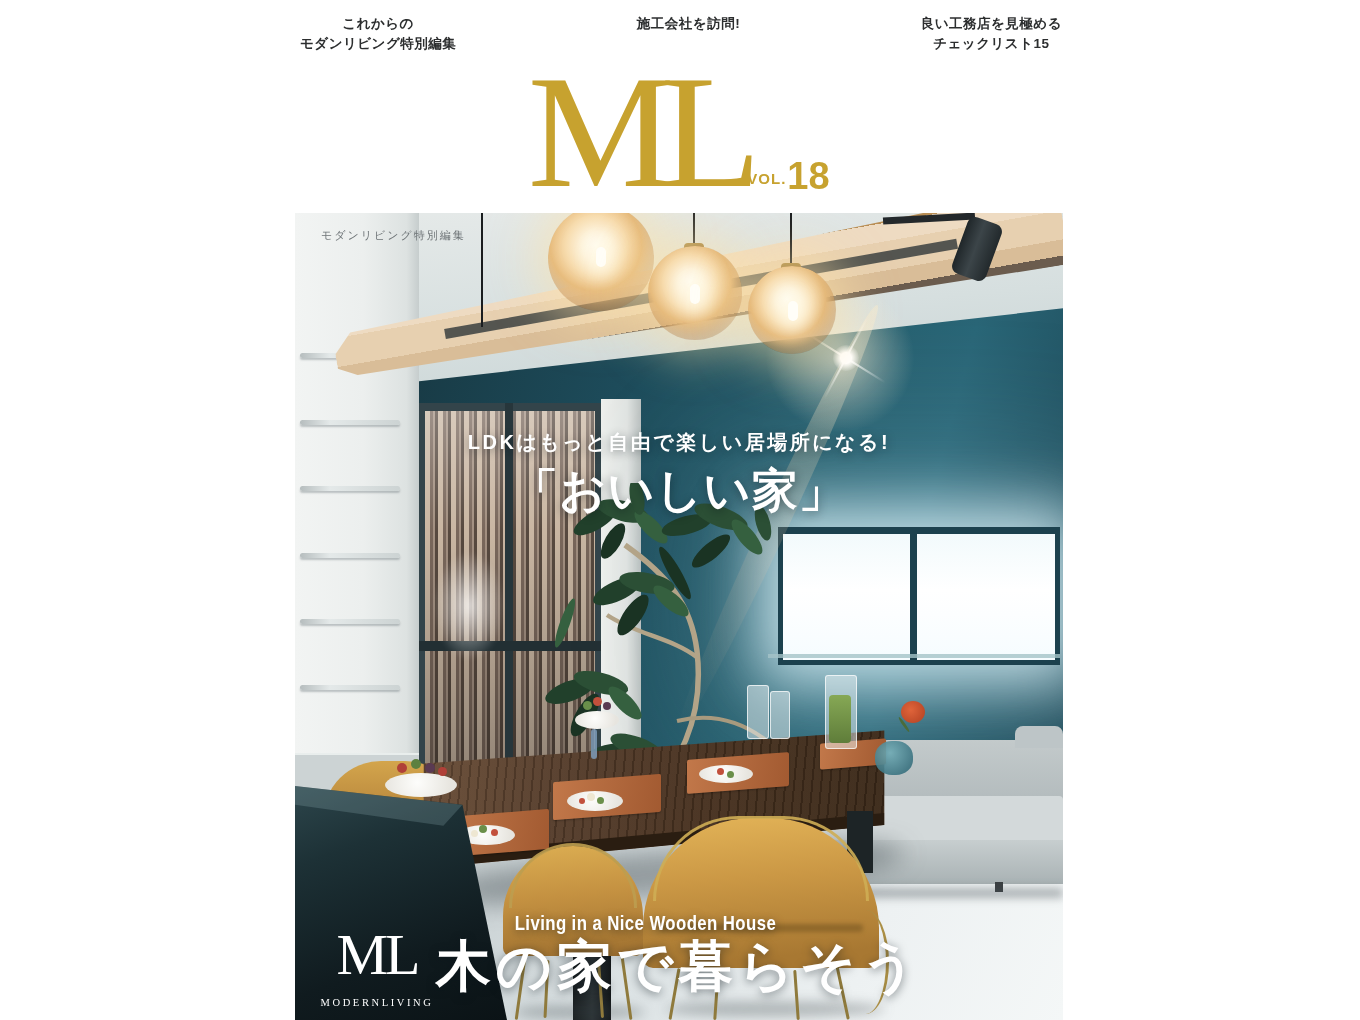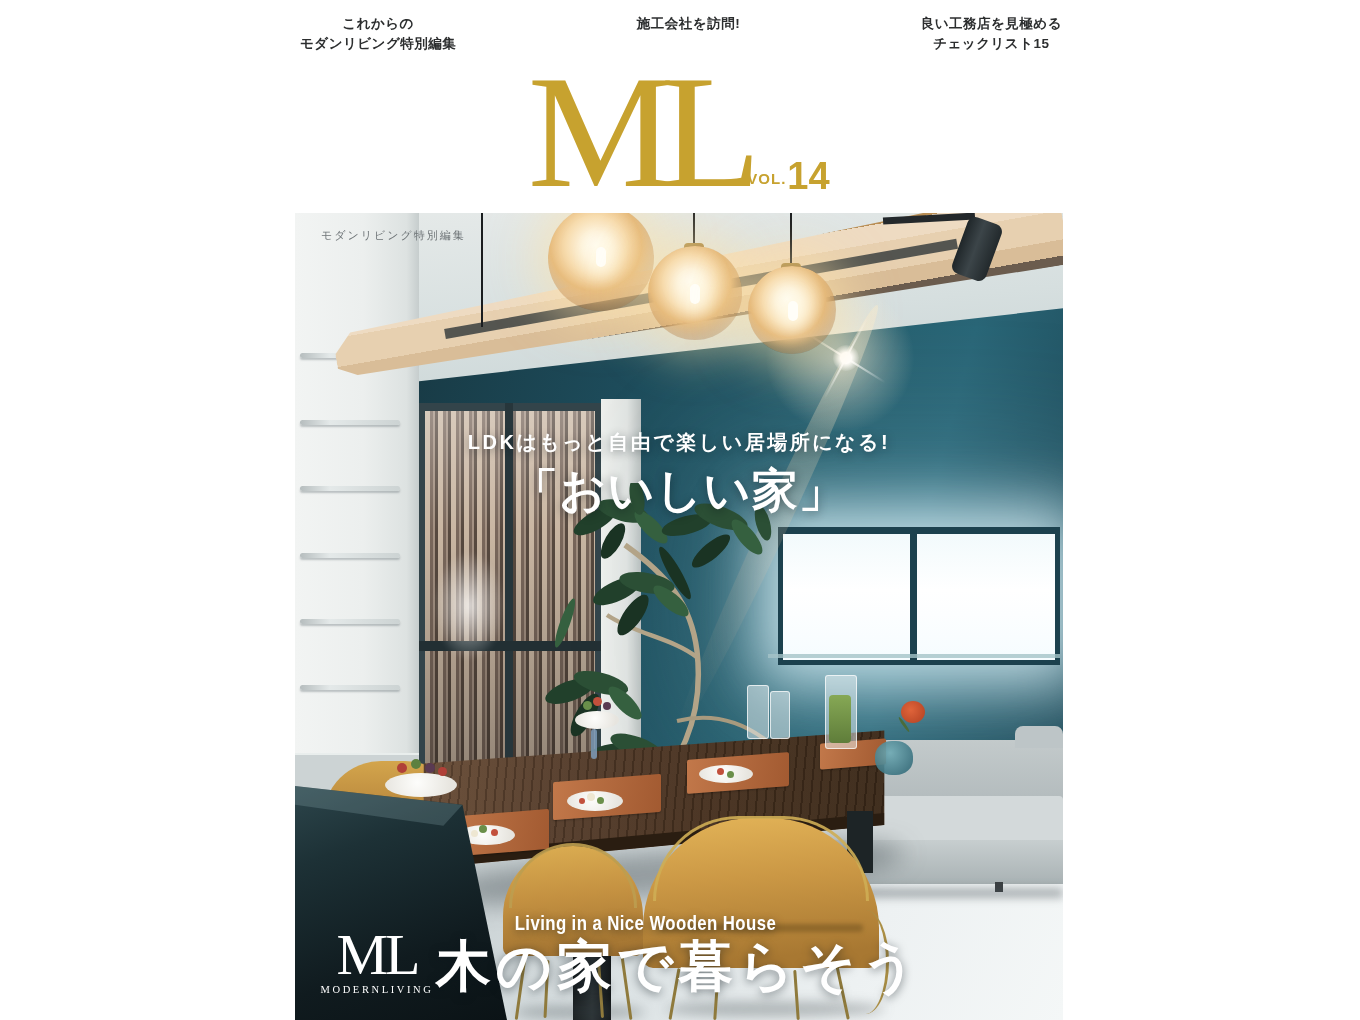--- a/index.html
+++ b/index.html
@@ -110,21 +110,21 @@
   .ov-issue .en b{font-weight:700;}
   .ov-issue .jp{font-size:11px;color:#6e7477;letter-spacing:2px;margin-top:3px;}
   .ov-head{left:0;right:0;top:216px;text-align:center;color:#fff;text-shadow:0 2px 10px rgba(10,20,25,.45);}
   .ov-head .small{font-size:20px;font-weight:700;letter-spacing:2.5px;}
   .ov-head .big{font-size:46px;font-weight:700;letter-spacing:1px;margin-top:4px;}
   .ov-foot{left:0;right:0;top:698px;text-align:center;color:#fff;text-shadow:0 2px 10px rgba(10,20,25,.5);}
   .ov-foot .en{display:inline-block;font-size:21px;font-weight:700;transform:translateX(-34px) scaleX(.8);letter-spacing:.5px;}
   .ov-foot .jp{font-size:55px;font-weight:700;letter-spacing:5px;margin-top:4px;line-height:1;}
   .ov-logo{left:22px;top:716px;width:120px;text-align:center;color:#fff;}
   .ov-logo .ml{font-family:"Liberation Serif",serif;font-size:58px;line-height:.9;letter-spacing:-3px;}
-  .ov-logo .sub{font-family:"Liberation Serif",serif;font-size:10.5px;letter-spacing:2.6px;margin-top:3px;}
+  .ov-logo .sub{font-family:"Liberation Serif",serif;font-size:10.5px;letter-spacing:2.6px;margin-top:16px;}
 </style>
 </head>
 <body>
 
 <div class="page">
 
   <div class="teasers">
     <div class="teaser">
       <div>これからの</div>
       <div>モダンリビング特別編集</div>
@@ -135,21 +135,21 @@
     <div class="teaser">
       <div>良い工務店を見極める</div>
       <div>チェックリスト15</div>
     </div>
   </div>
 
   <div class="masthead">
     <span class="mh-ml">ML</span>
     <span class="mh-vol">
       <span class="mh-vol-label">VOL.</span>
-      <span class="mh-vol-num">14</span>
+      <span class="mh-vol-num">18</span>
     </span>
   </div>
 
   <div class="photo">
     <div class="abs p-bg"></div>
     <div class="abs p-teal"></div>
 
     <div class="abs p-cabinet">
       <div class="pull" style="top:140px"></div>
       <div class="pull" style="top:207px"></div>

